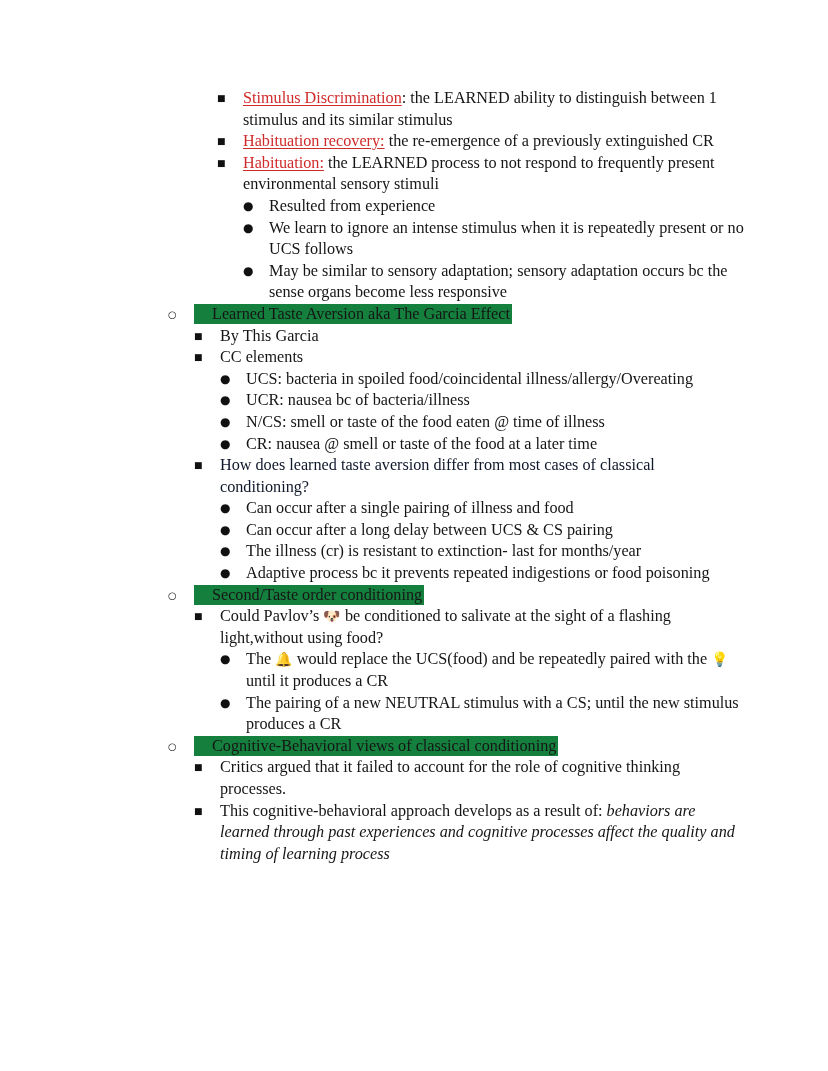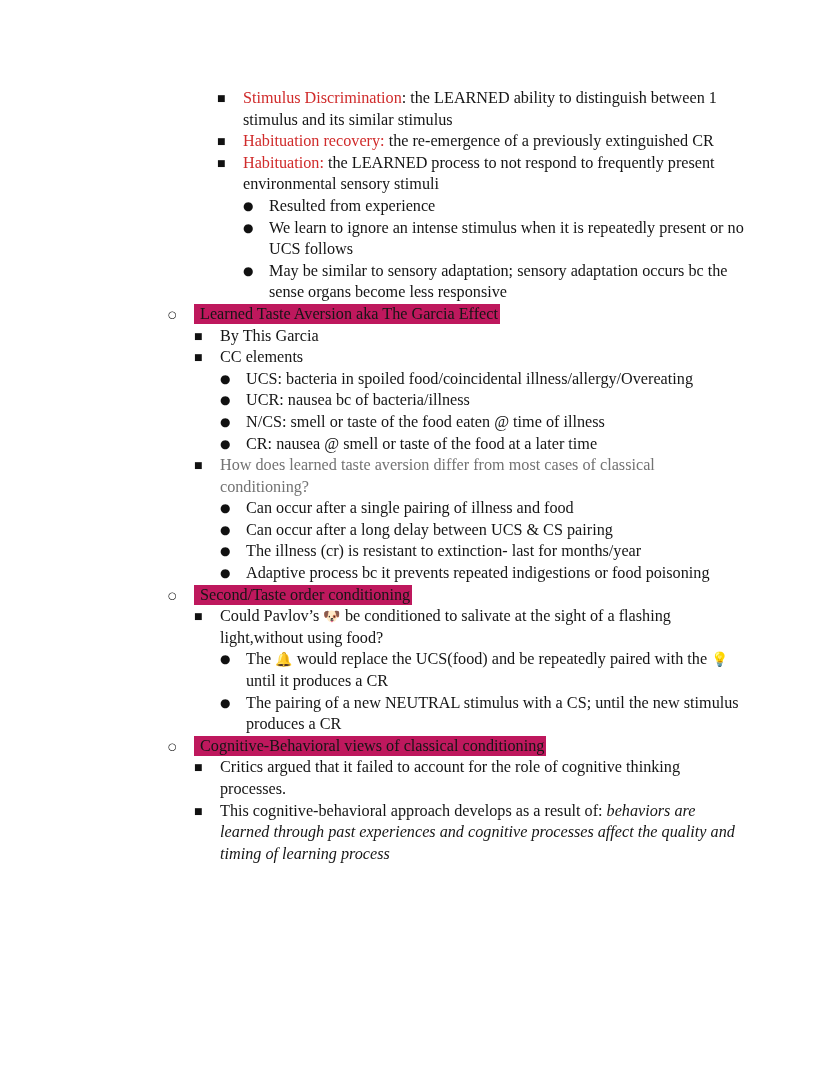--- a/index.html
+++ b/index.html
@@ -86,32 +86,33 @@
     padding-left: 48px;
   }
   .lvl4 > li.item > .bullet {
     font-size: 10px;
   }
 
   .txt { display: inline; }
 
   
   .hl {
-    background: #be185d;
-    padding: 1px 2px 1px 6px;
+    background: #15803d;
+    padding: 1px 2px 1px 18px;
     box-decoration-break: clone;
     -webkit-box-decoration-break: clone;
   }
   .term {
     color: #d02b2b;
+    text-decoration: underline;
     text-decoration-color: #d02b2b;
     text-underline-offset: 1.5px;
   }
   .red {
-    color: #737373;
+    color: #0f172a;
   }
   .ital {
     font-style: italic;
   }
   .emoji {
     font-family: "DejaVu Sans", sans-serif;
     font-size: 14px;
   }
 </style>
 </head>

